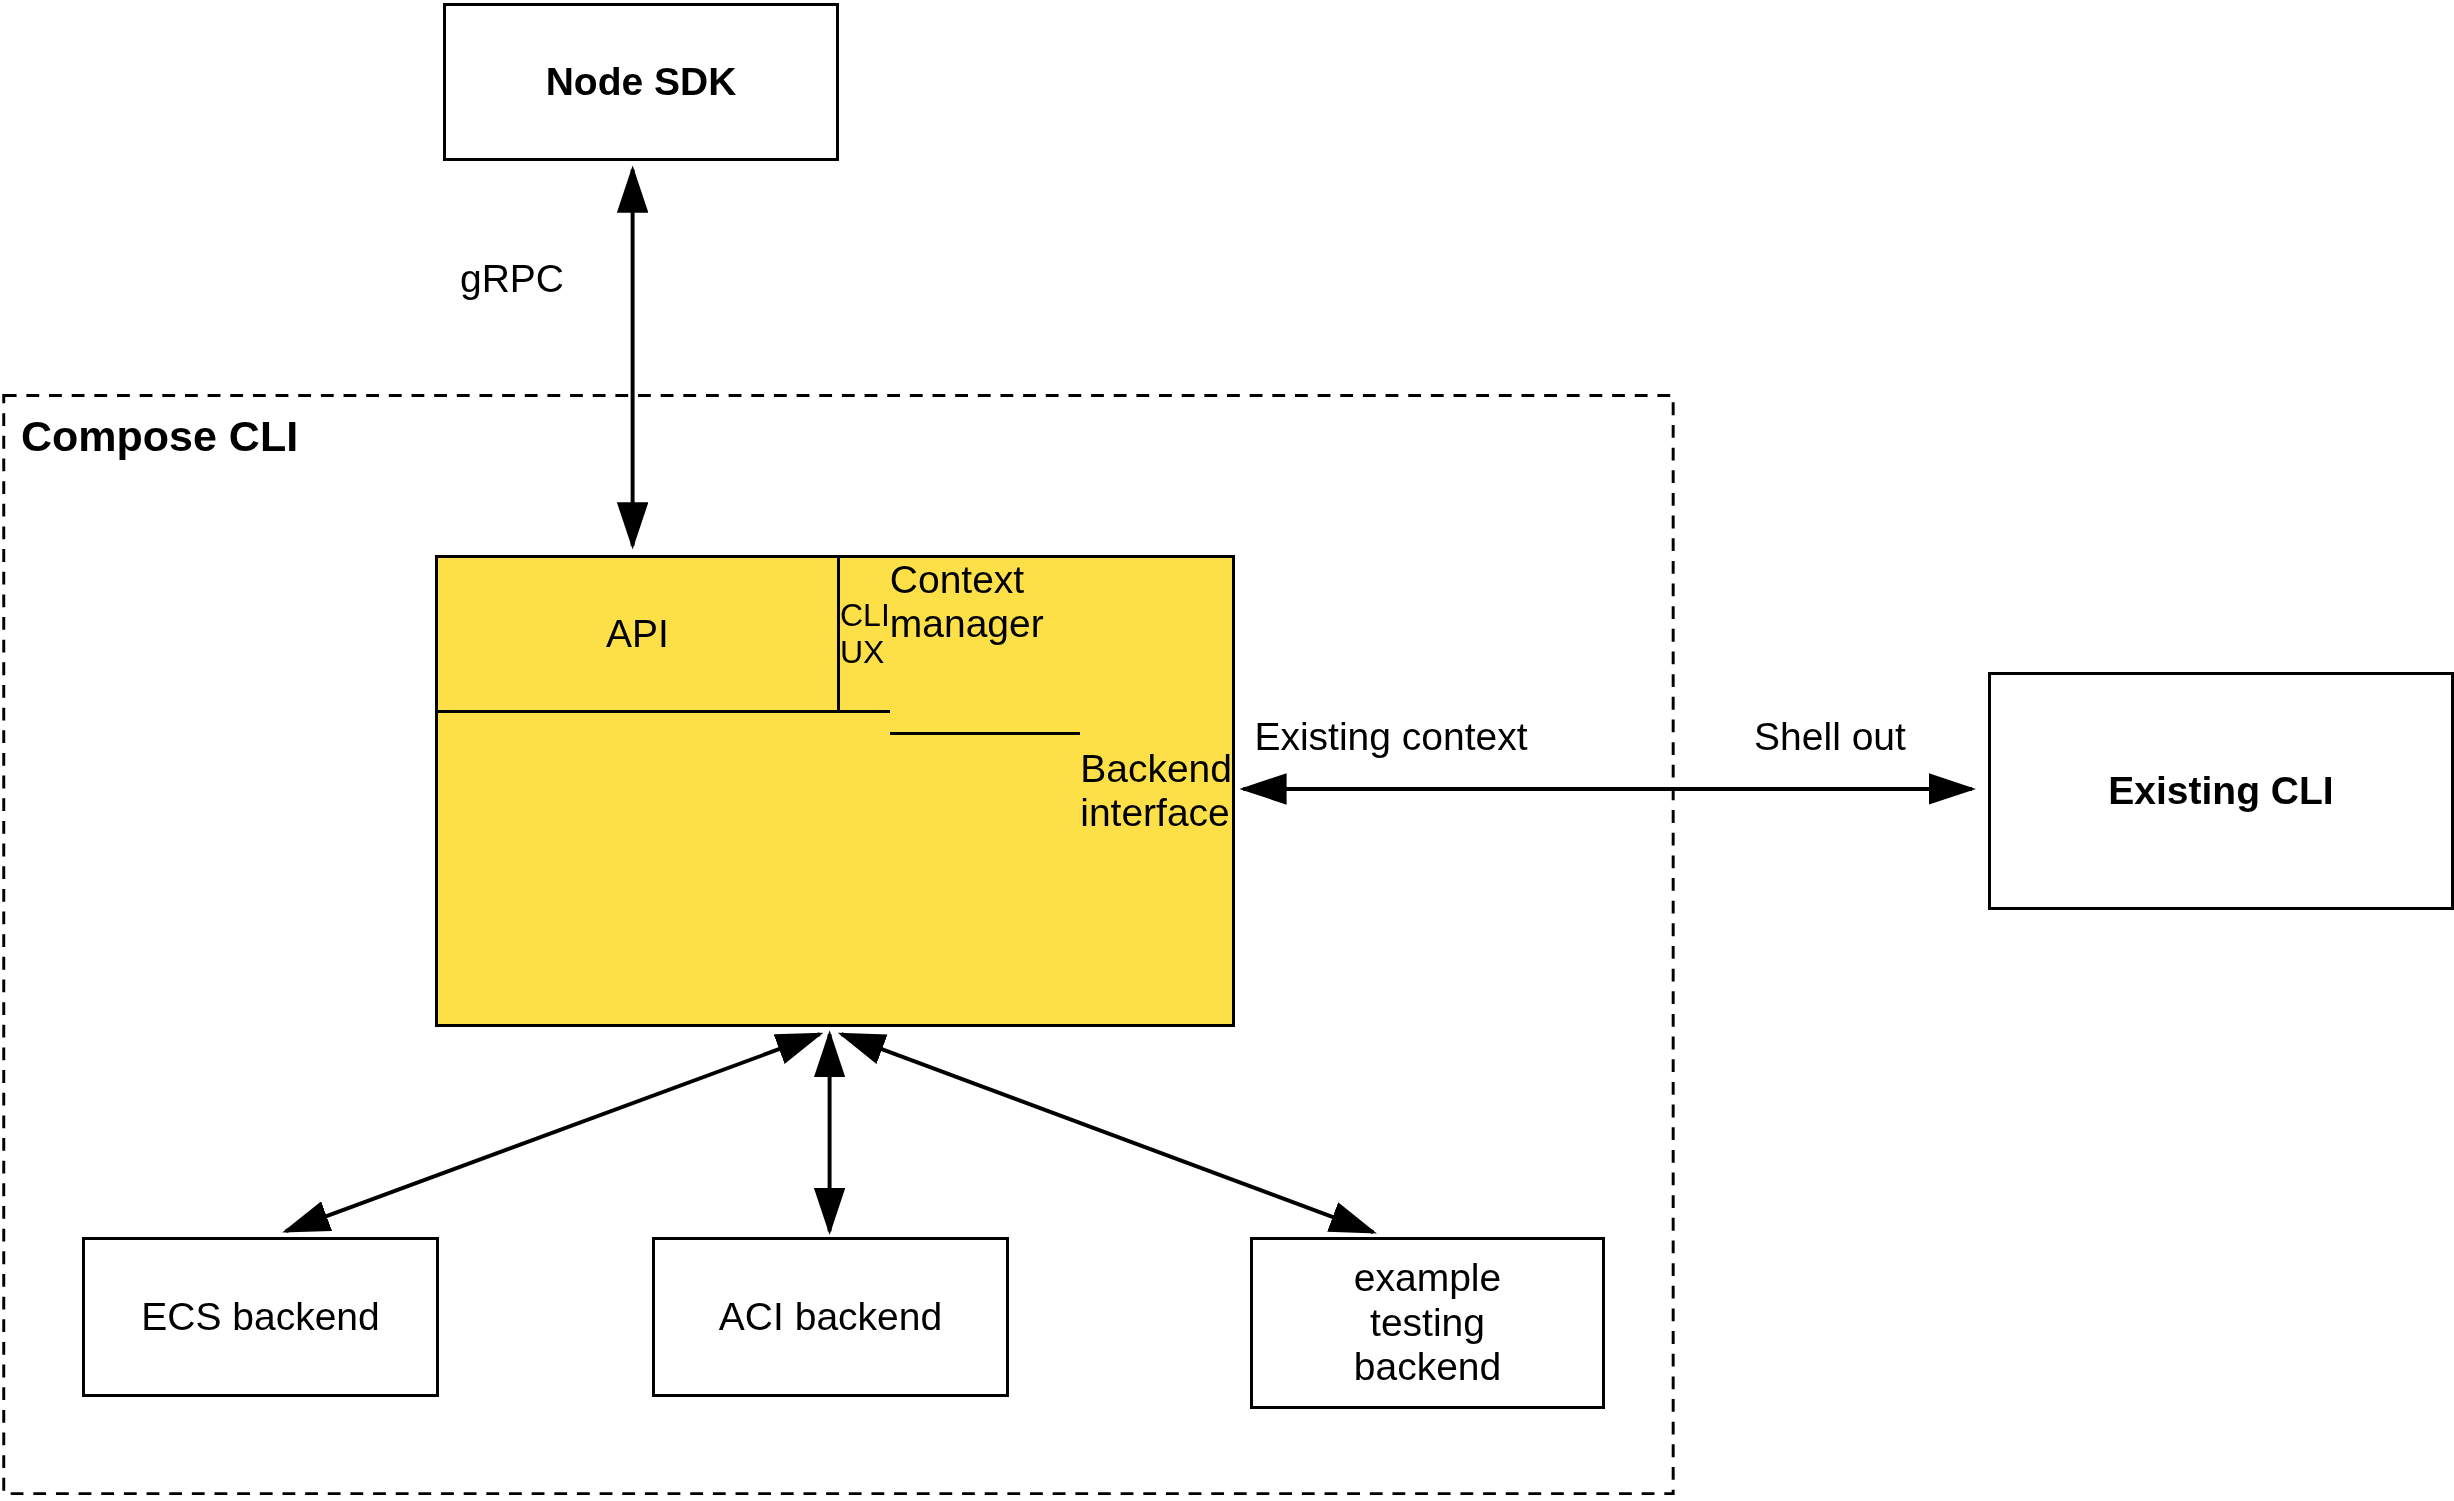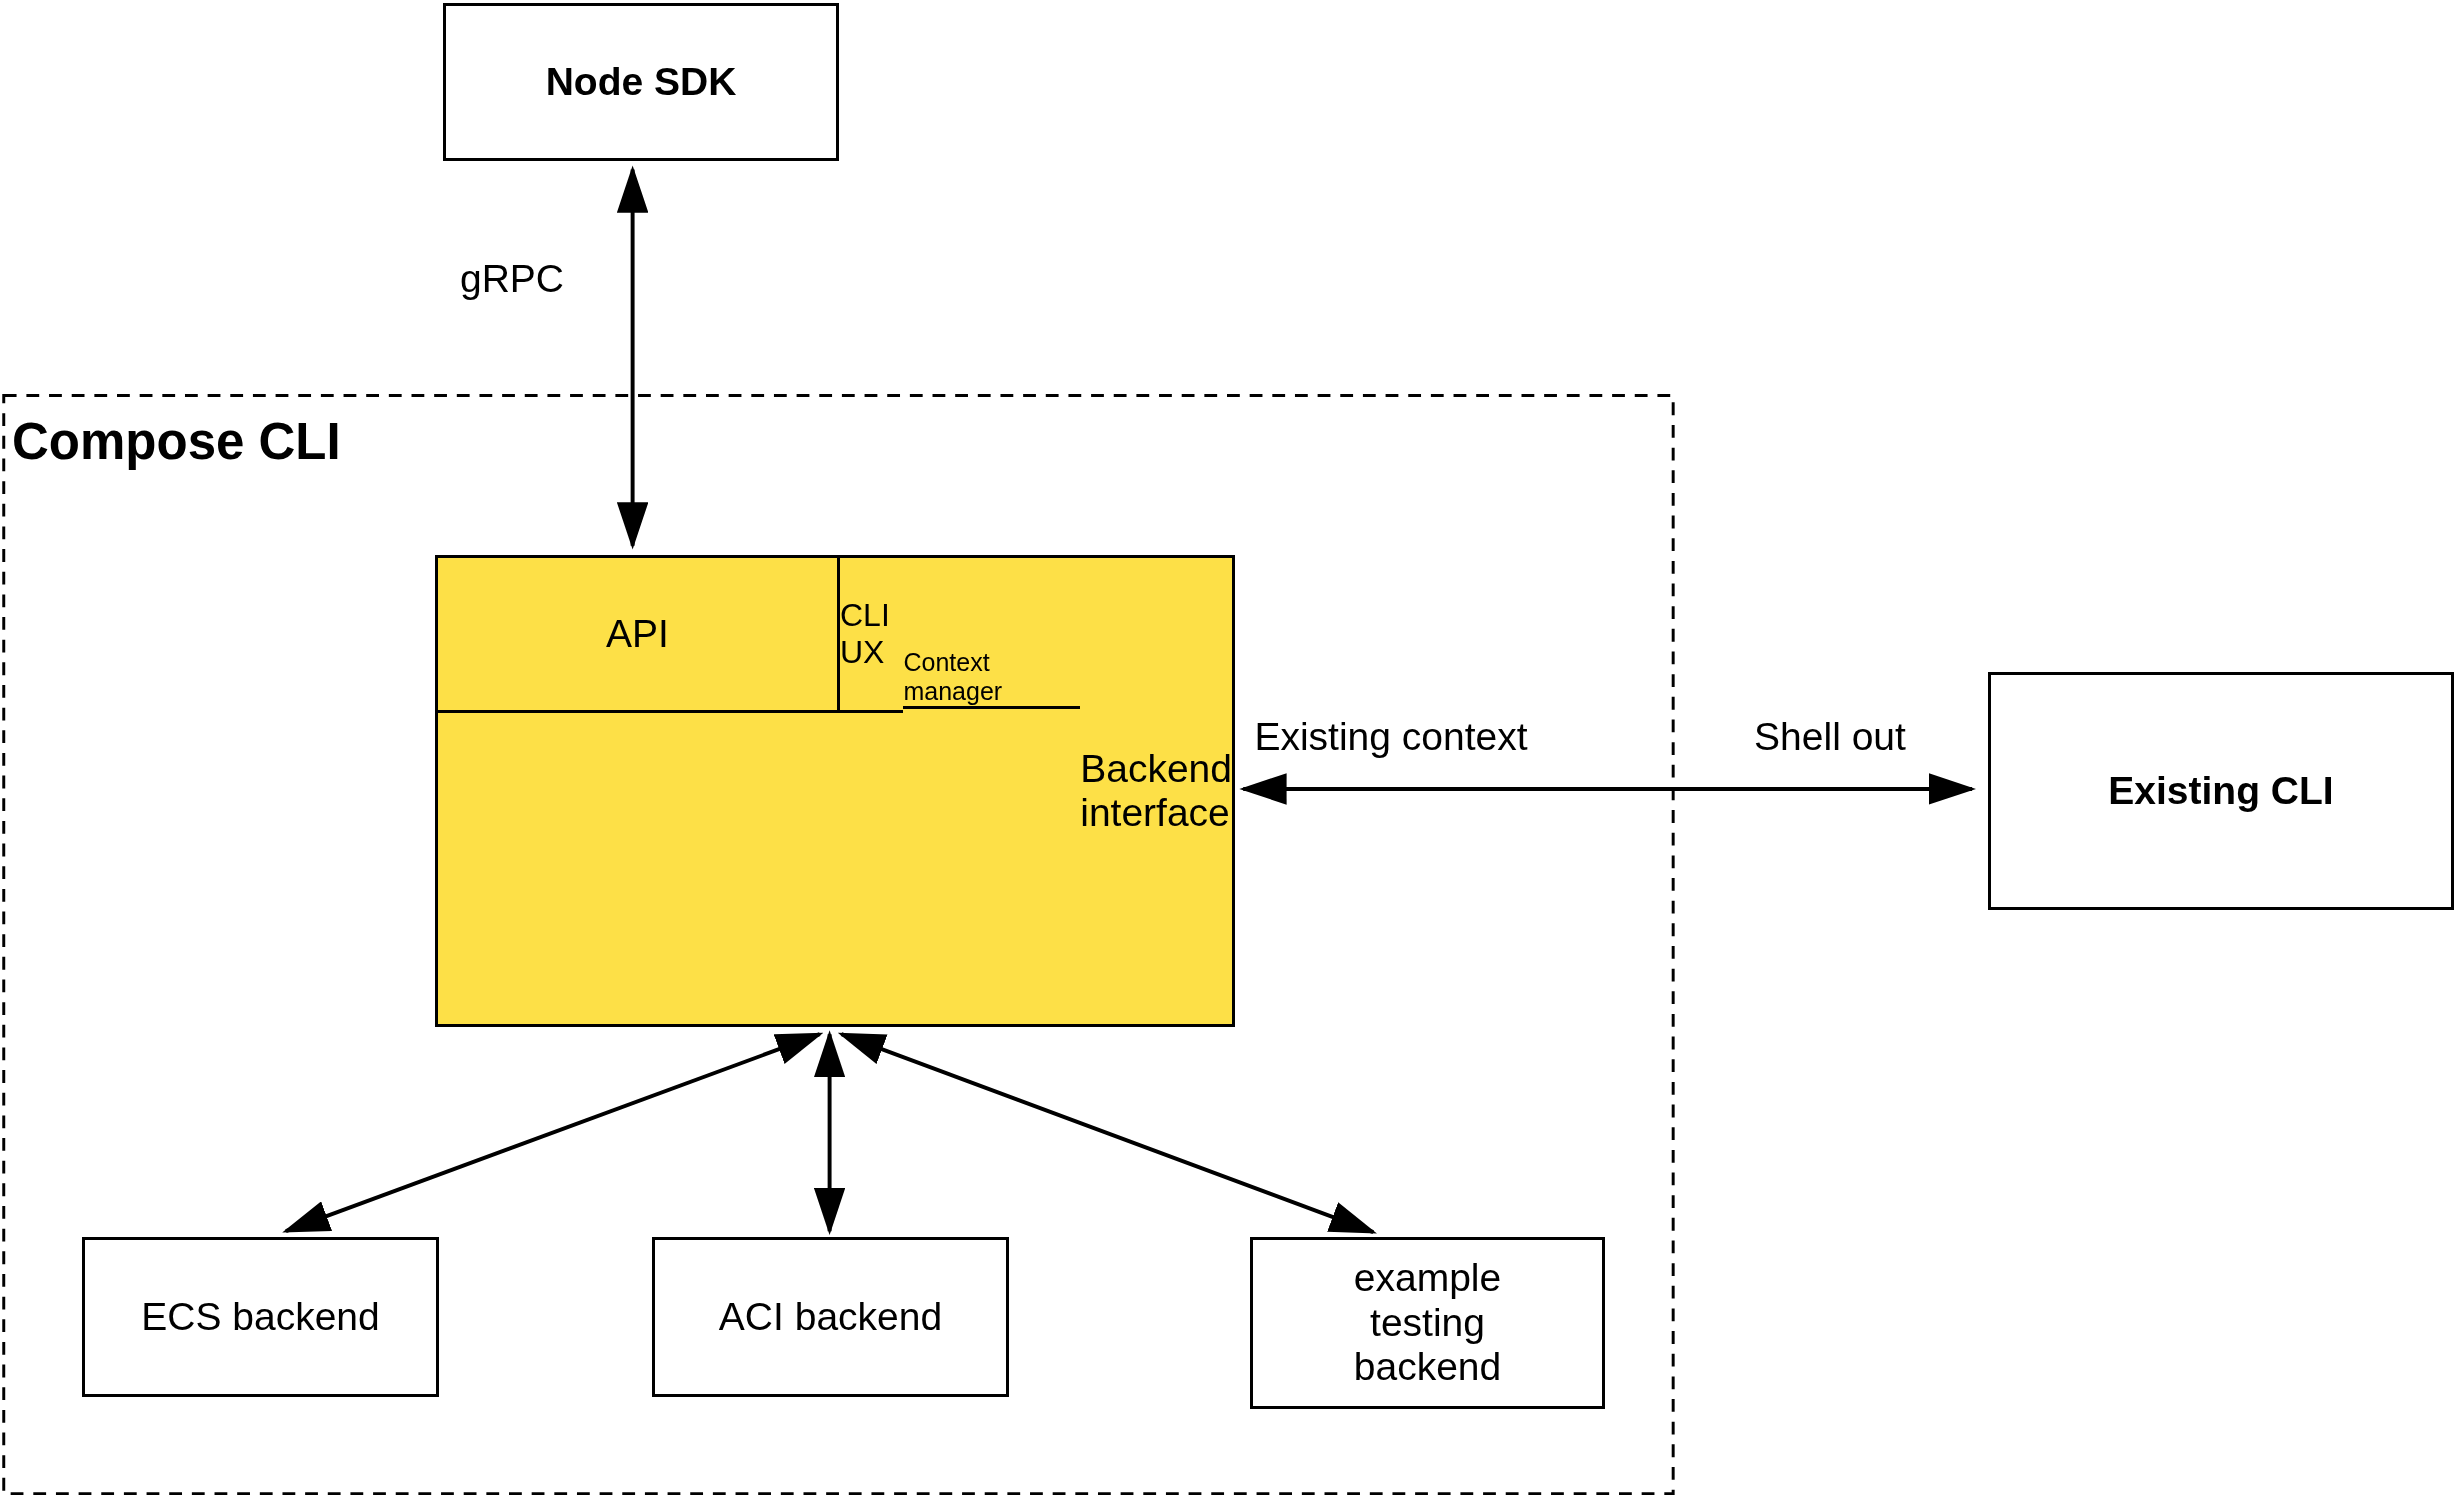--- a/index.html
+++ b/index.html
@@ -31,23 +31,23 @@
   .bold { font-weight: bold; margin-left: 8px; }
   .edge-label {
     position: absolute;
     transform: translate(-50%, -50%);
     font-size: 39px;
     white-space: nowrap;
     background: transparent;
   }
   #container-label {
     position: absolute;
-    left: 12px;
+    left: 21px;
     top: 412px;
-    font-size: 51px;
+    font-size: 43px;
     font-weight: bold;
     white-space: nowrap;
   }
   
   #stacked {
     position: absolute;
     left: 435px;
     top: 555px;
     width: 800px;
     height: 472px;
@@ -73,26 +73,26 @@
   }
   #stacked .cell-cliux {
     flex: 1;
     display: flex;
     align-items: center;
     justify-content: center;
     font-size: 32px;
   }
   #stacked .row-mid {
     box-sizing: border-box;
-    height: 151px;
+    height: 177px;
     border-bottom: 3.9px solid #000000;
     display: flex;
-    align-items: flex-end;
+    align-items: flex-start;
     justify-content: center;
-    font-size: 25px;
+    font-size: 39px;
   }
   #stacked .row-bot {
     flex: 1;
     display: flex;
     align-items: center;
     justify-content: center;
     font-size: 39px;
   }
   svg#arrows {
     position: absolute;

